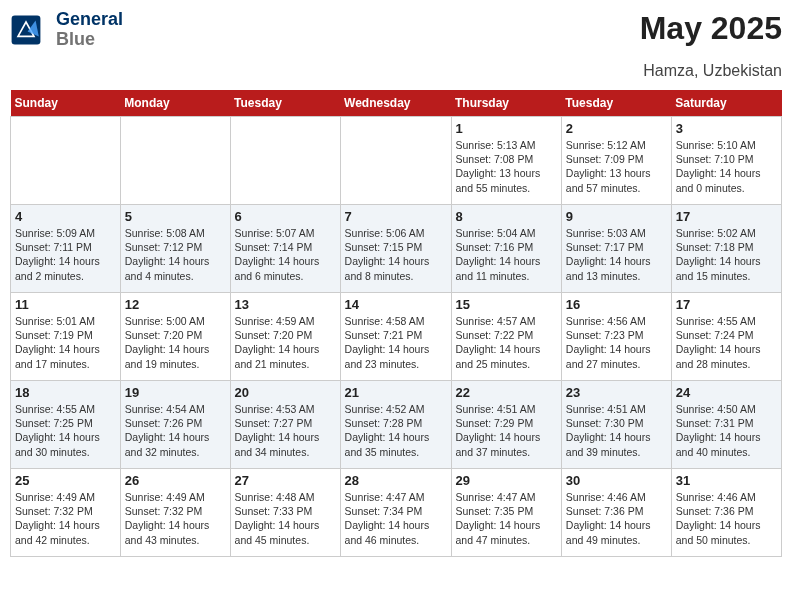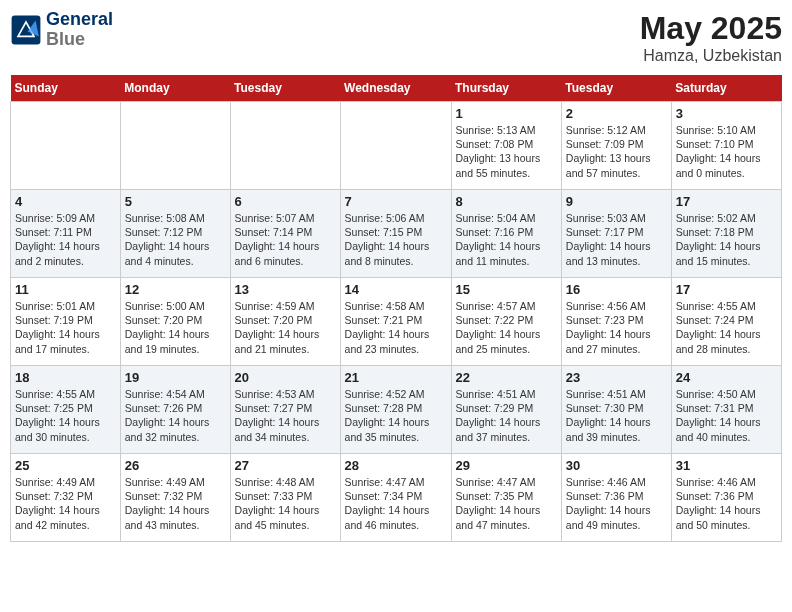--- a/index.html
+++ b/index.html
@@ -12,21 +12,21 @@
     }
     .header {
       display: flex;
       align-items: flex-start;
       justify-content: space-between;
       margin-bottom: 10px;
     }
     .logo {
       display: flex;
       align-items: center;
-      gap: 4px;
+      gap: 14px;
     }
     .logo-text {
       font-size: 18px;
       font-weight: bold;
       color: #003366;
       line-height: 1.1;
     }
     .logo-text span {
       color: #737373;
       margin-top: 40px;
@@ -40,20 +40,21 @@
     }
     .title-block h1 {
       font-size: 32px;
       font-weight: bold;
       color: #222;
     }
     .title-block h2 {
       font-size: 16px;
       font-weight: normal;
       color: #444;
+      margin-top: 15px;
     }
     table {
       width: 100%;
       border-collapse: collapse;
       font-size: 11px;
     }
     thead th {
       background-color: #b91c1c;
       color: #fff;
       padding: 6px 4px;

